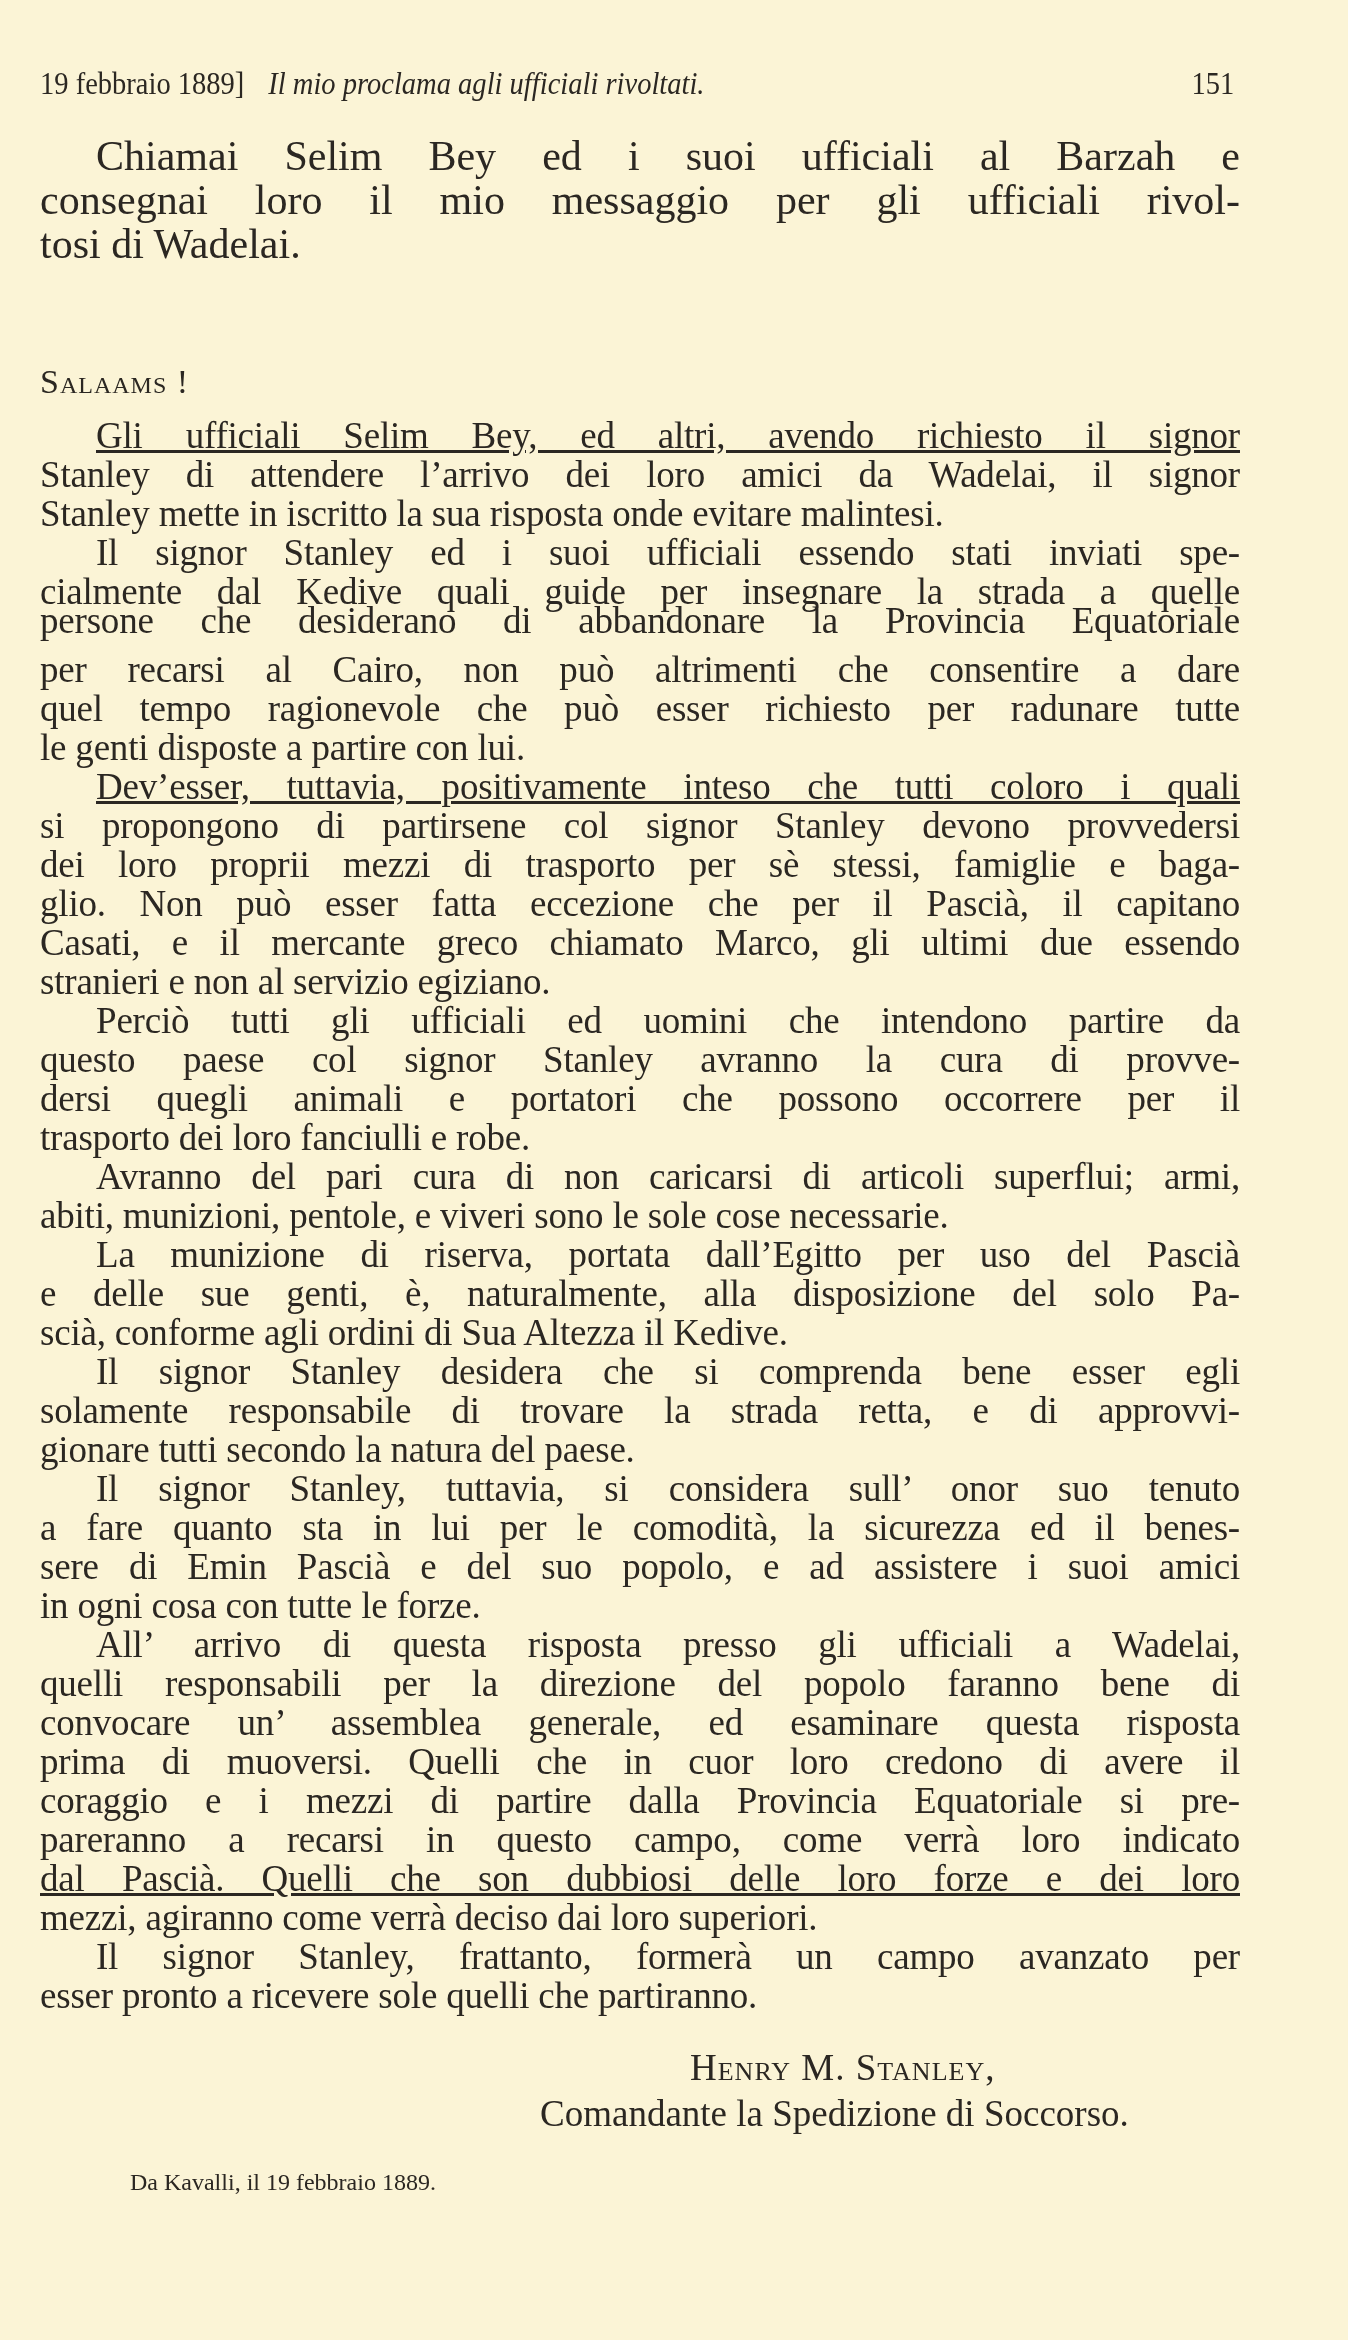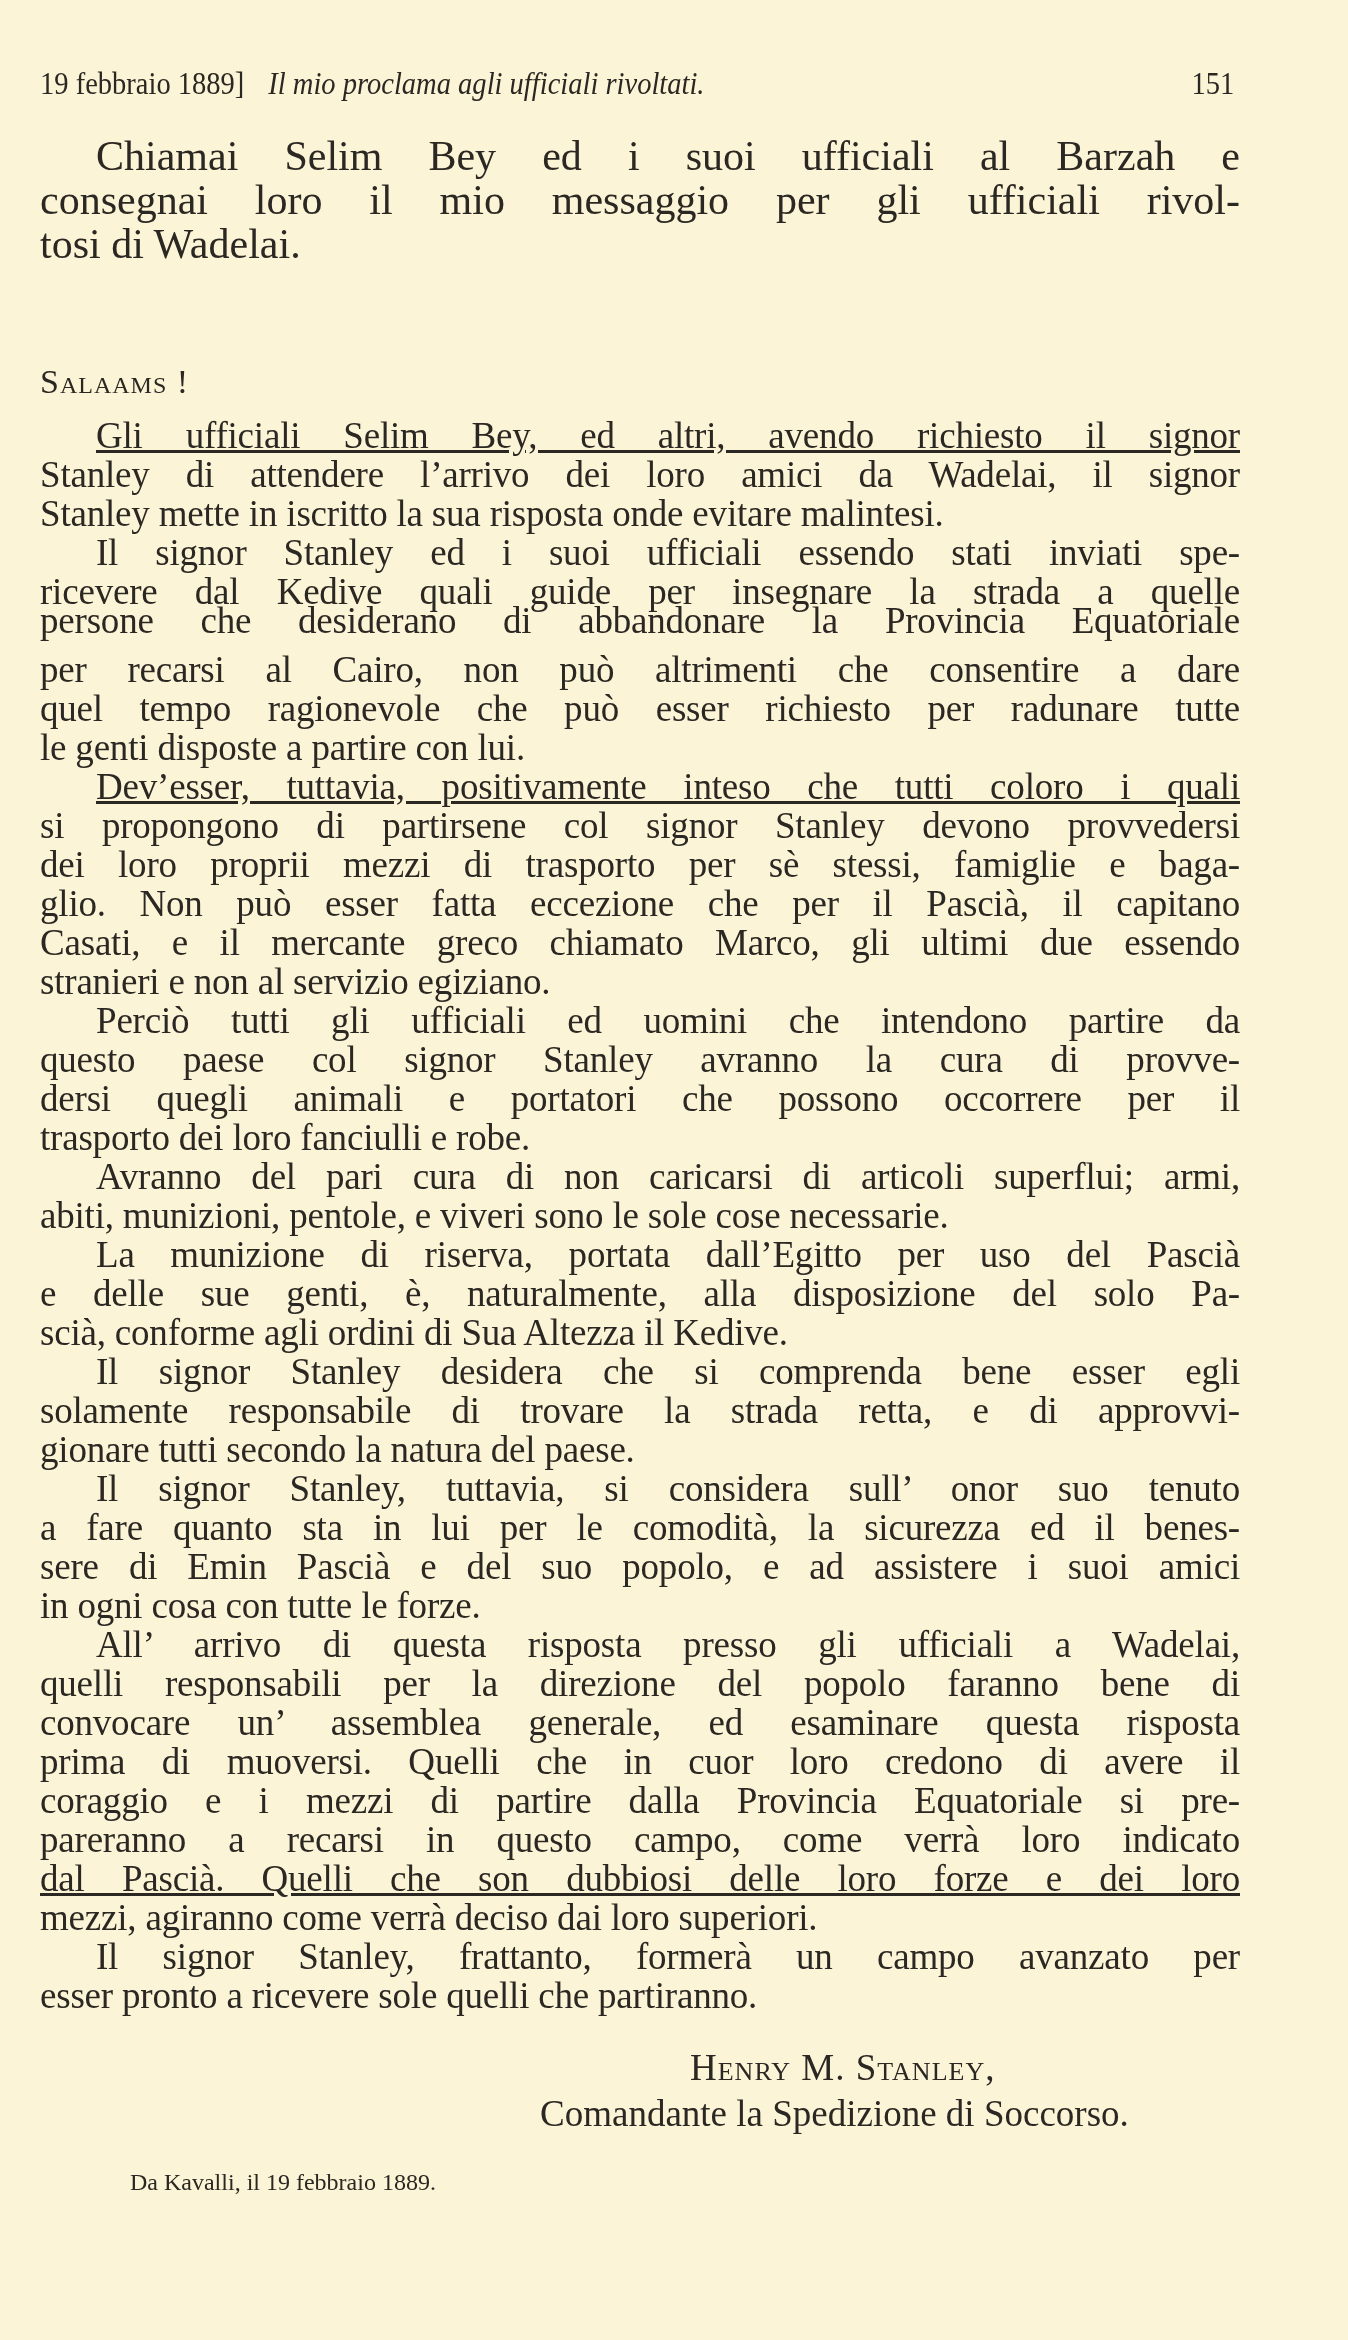--- a/index.html
+++ b/index.html
@@ -106,21 +106,21 @@
     <div class="line last" style="top:219px"><span style="white-space: nowrap;">tosi di Wadelai.</span></div>
   </div>
 
   <div class="salaams">Salaams !</div>
 
   <div class="text">
     <div class="line indent" style="top:414px"><span style="white-space: nowrap; word-spacing: 0px; text-decoration: underline;">Gli ufficiali Selim Bey, ed altri, avendo richiesto il signor</span></div>
     <div class="line" style="top:453px"><span style="white-space: nowrap; word-spacing: 0px;">Stanley di attendere l’arrivo dei loro amici da Wadelai, il signor</span></div>
     <div class="line last" style="top:492px"><span style="white-space: nowrap;">Stanley mette in iscritto la sua risposta onde evitare malintesi.</span></div>
     <div class="line indent" style="top:531px"><span style="white-space: nowrap; word-spacing: 0px;">Il signor Stanley ed i suoi ufficiali essendo stati inviati spe-</span></div>
-    <div class="line" style="top:570px"><span style="white-space: nowrap; word-spacing: 0px;">ricevere dal Kedive quali guide per insegnare la strada a quelle</span></div>
+    <div class="line" style="top:570px"><span style="white-space: nowrap; word-spacing: 0px;">cialmente dal Kedive quali guide per insegnare la strada a quelle</span></div>
     <div class="line" style="top:599px"><span style="white-space: nowrap; word-spacing: 0px;">persone che desiderano di abbandonare la Provincia Equatoriale</span></div>
     <div class="line" style="top:648px"><span style="white-space: nowrap; word-spacing: 0px;">per recarsi al Cairo, non può altrimenti che consentire a dare</span></div>
     <div class="line" style="top:687px"><span style="white-space: nowrap; word-spacing: 0px;">quel tempo ragionevole che può esser richiesto per radunare tutte</span></div>
     <div class="line last" style="top:726px"><span style="white-space: nowrap;">le genti disposte a partire con lui.</span></div>
     <div class="line indent" style="top:765px"><span style="white-space: nowrap; word-spacing: 0px; text-decoration: underline;">Dev’esser, tuttavia, positivamente inteso che tutti coloro i quali</span></div>
     <div class="line" style="top:804px"><span style="white-space: nowrap; word-spacing: 0px;">si propongono di partirsene col signor Stanley devono provvedersi</span></div>
     <div class="line" style="top:843px"><span style="white-space: nowrap; word-spacing: 0px;">dei loro proprii mezzi di trasporto per sè stessi, famiglie e baga-</span></div>
     <div class="line" style="top:882px"><span style="white-space: nowrap; word-spacing: 0px;">glio. Non può esser fatta eccezione che per il Pascià, il capitano</span></div>
     <div class="line" style="top:921px"><span style="white-space: nowrap; word-spacing: 0px;">Casati, e il mercante greco chiamato Marco, gli ultimi due essendo</span></div>
     <div class="line last" style="top:960px"><span style="white-space: nowrap;">stranieri e non al servizio egiziano.</span></div>

